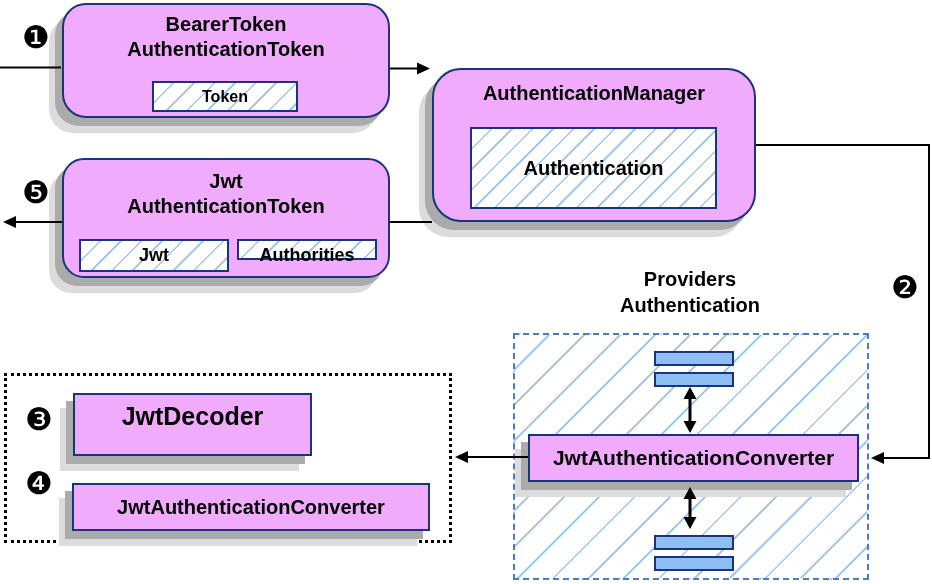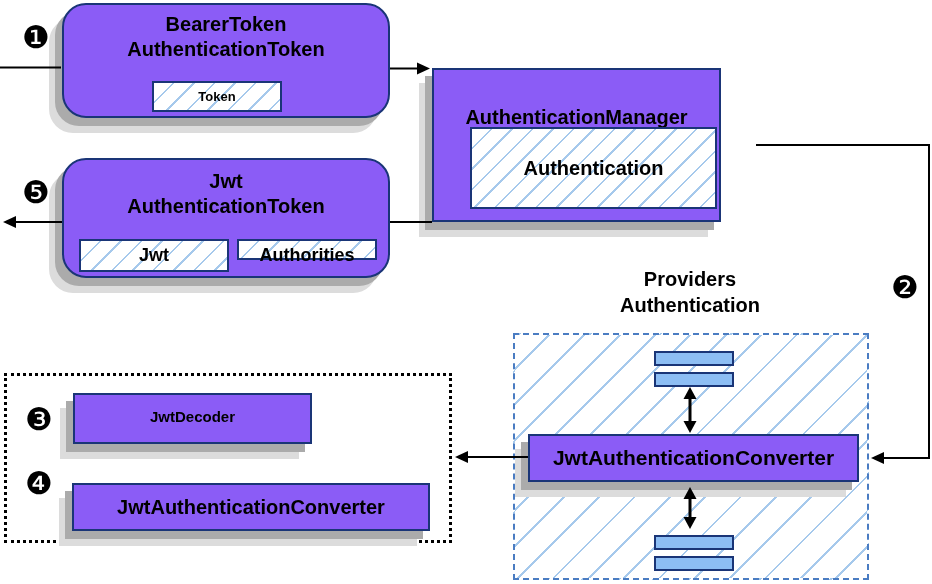--- a/index.html
+++ b/index.html
@@ -1,68 +1,68 @@
 <!DOCTYPE html>
 <html><head>
 <meta charset="utf-8">
 <style>
   html,body{margin:0;padding:0;background:#fff;}
   .stage{
     position:relative;width:932px;height:584px;background:#ffffff;overflow:hidden;
     font-family:"Liberation Sans",sans-serif;color:#000;
   }
   .box{
-    position:absolute;box-sizing:border-box;background:#8b5cf6;border:2px solid #1A3577;
+    position:absolute;box-sizing:border-box;background:#f0abfc;border:2px solid #1A3577;
     text-align:center;font-weight:bold;
   }
   .shadowed{box-shadow:-7px 8px 0 0 #ABABAB,-13px 15px 0 0 #DCDCDC;}
   .rounded{border-radius:24px;}
   .hatch-small{
     background:repeating-linear-gradient(135deg,rgba(0,0,0,0) 0px,rgba(0,0,0,0) 13px,#A6C9EC 13px,#A6C9EC 14.5px),#ffffff;
   }
   .hatch-big{
     background:repeating-linear-gradient(135deg,rgba(0,0,0,0) 0px,rgba(0,0,0,0) 23px,#A6C9EC 23px,#A6C9EC 25px),#ffffff;
   }
   .subbox{
     position:absolute;box-sizing:border-box;border:2px solid #1A3577;
     text-align:center;font-weight:bold;
   }
   .title{font-weight:bold;font-size:20px;line-height:25px;}
 
   
   .bearer-box{left:62px;top:3px;width:328px;height:115px;padding-top:7px;}
-  .token-sub{left:88px;top:76px;width:130px;height:31px;font-size:13px;line-height:27px;}
+  .token-sub{left:88px;top:76px;width:146px;height:31px;font-size:16px;line-height:27px;}
 
   
-  .am-box{left:432px;top:68px;width:289px;height:154px;padding-top:36px;font-size:20px;}
+  .am-box{left:432px;top:68px;width:324px;height:154px;padding-top:12px;font-size:20px;border-radius:29px;}
   .pm-sub{left:36px;top:57px;width:247px;height:82px;font-size:20px;line-height:78px;}
 
   
-  .jwt-box{left:62px;top:158px;width:328px;height:120px;padding-top:9px;}
+  .jwt-box{left:62px;top:158px;width:328px;height:120px;padding-top:9px;border-radius:22px;}
   .jwt-sub{left:15px;top:79px;width:150px;height:33px;font-size:18px;line-height:29px;}
   .auth-sub{left:173px;top:79px;width:140px;height:21px;font-size:18px;line-height:29px;}
 
   
   .providers-label{position:absolute;left:560px;top:266px;width:260px;text-align:center;
     font-weight:bold;font-size:20px;line-height:26px;}
   .providers-dashed{
     position:absolute;box-sizing:border-box;left:513px;top:333px;width:356px;height:247px;
     border:2px dashed #4A7CC2;
   }
   .bar{position:absolute;box-sizing:border-box;left:139px;width:80px;height:15px;
     background:#8DBEF4;border:2px solid #1A3577;}
   .bar1{top:16px;} .bar2{top:37px;} .bar3{top:200px;} .bar4{top:221px;}
   .provider-box{left:528px;top:434px;width:331px;height:48px;font-size:21px;line-height:44px;}
 
   
   .decoder-dashed{
     position:absolute;box-sizing:border-box;left:4px;top:373px;width:448px;height:170px;
     border:3px dotted #000;
   }
-  .decoder-box{left:73px;top:393px;width:239px;height:51px;font-size:15px;line-height:43px;}
+  .decoder-box{left:73px;top:393px;width:239px;height:63px;font-size:25px;line-height:43px;}
   .converter-box{left:72px;top:461px;width:358px;height:48px;font-size:20px;line-height:44px;margin-top:22px;}
 
   
   .badge{position:absolute;font-size:31px;line-height:1;color:#000;font-weight:normal;}
   .badge-1{left:22px;top:22px;}
   .badge-2{left:891px;top:272px;}
   .badge-3{left:25px;top:404px;}
   .badge-4{left:25px;top:468px;}
   .badge-5{left:22px;top:177px;}
 

